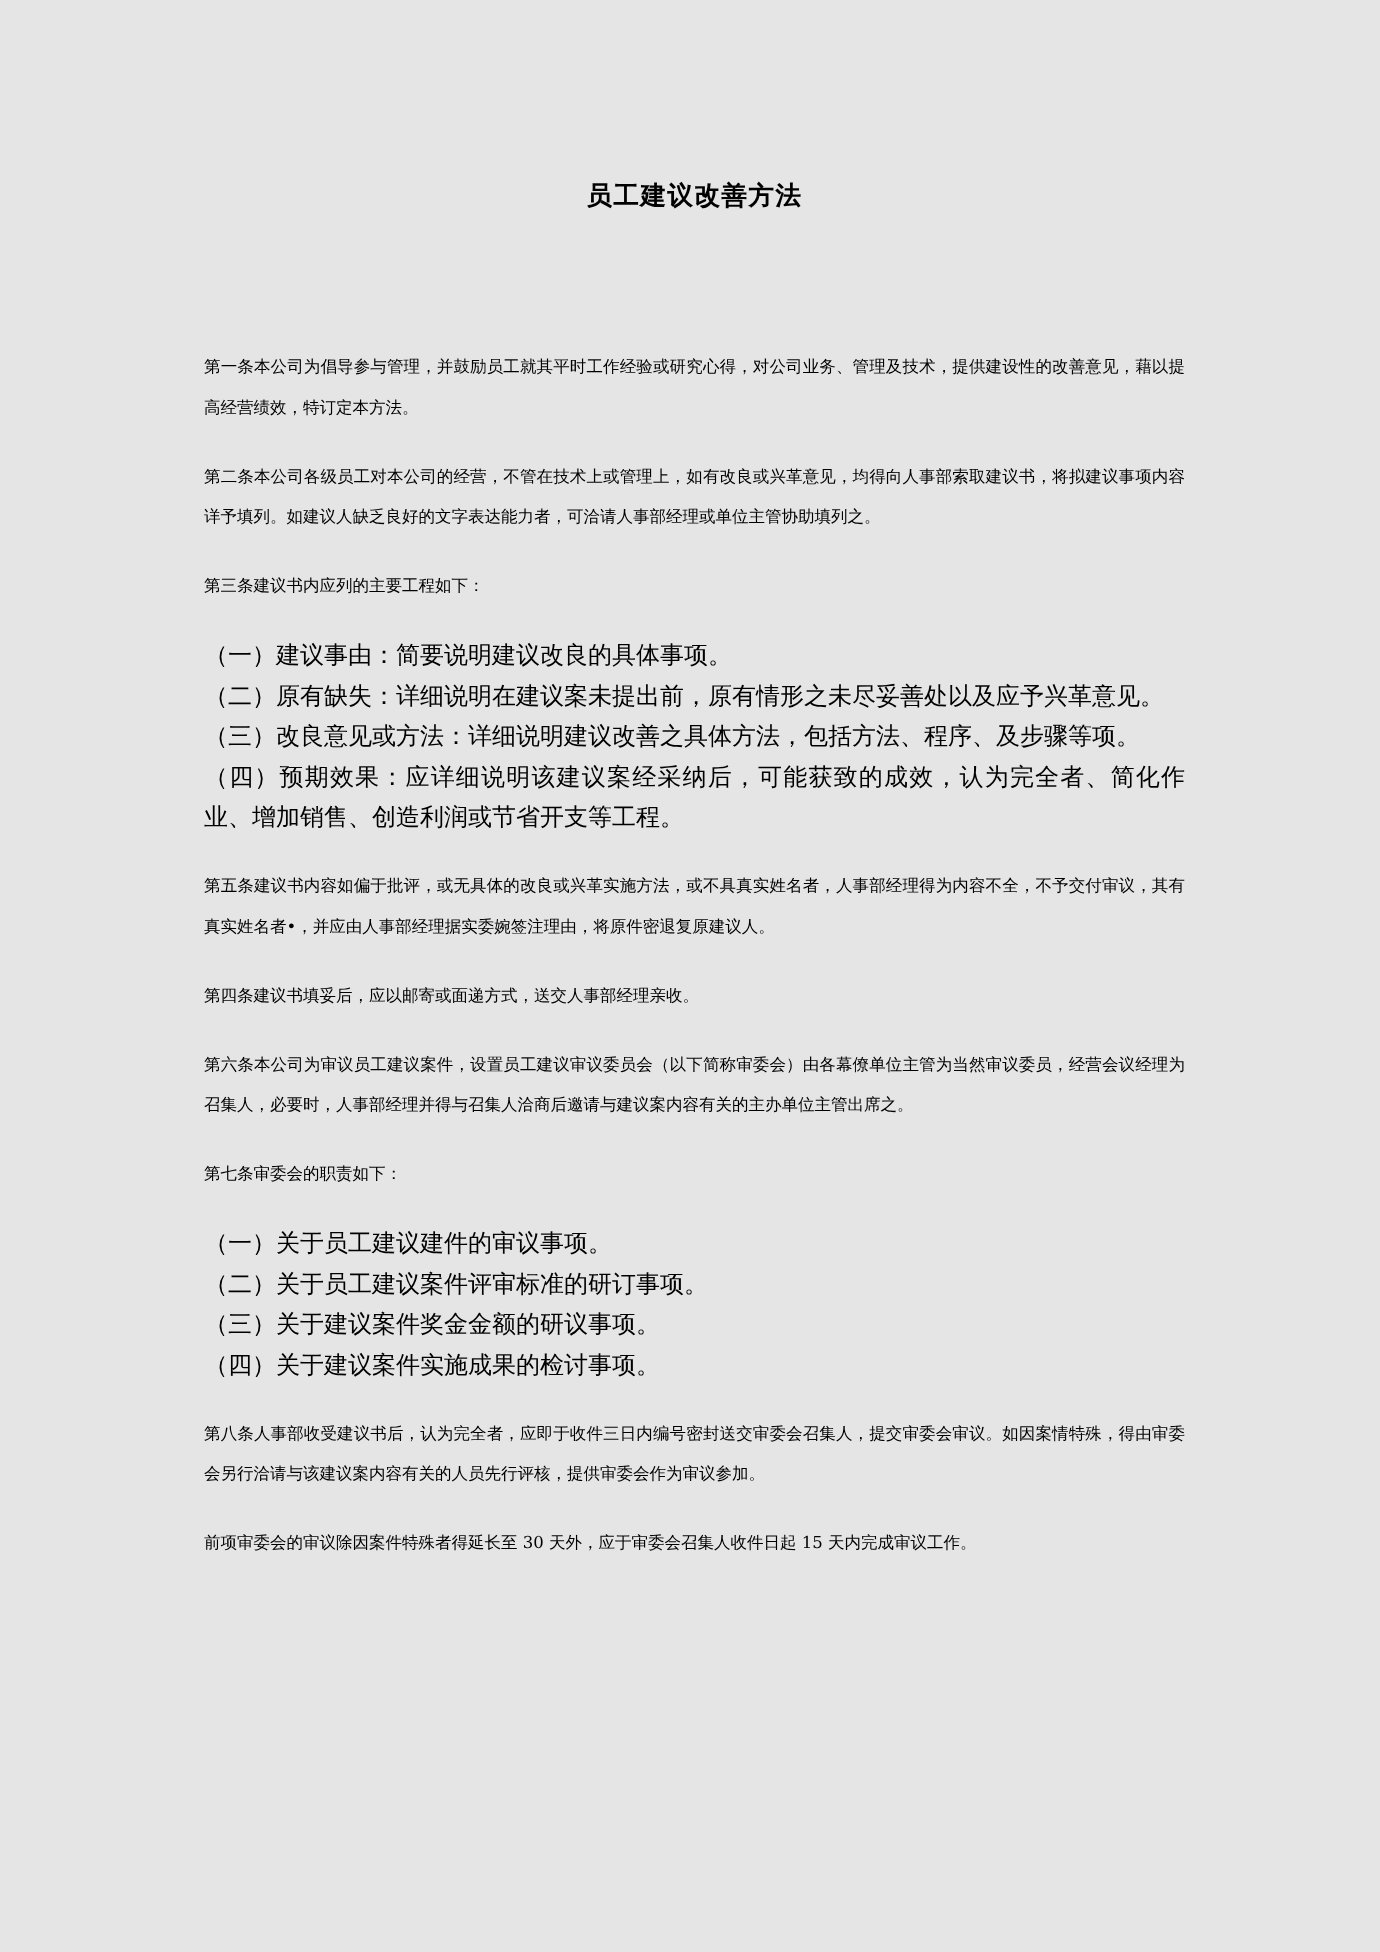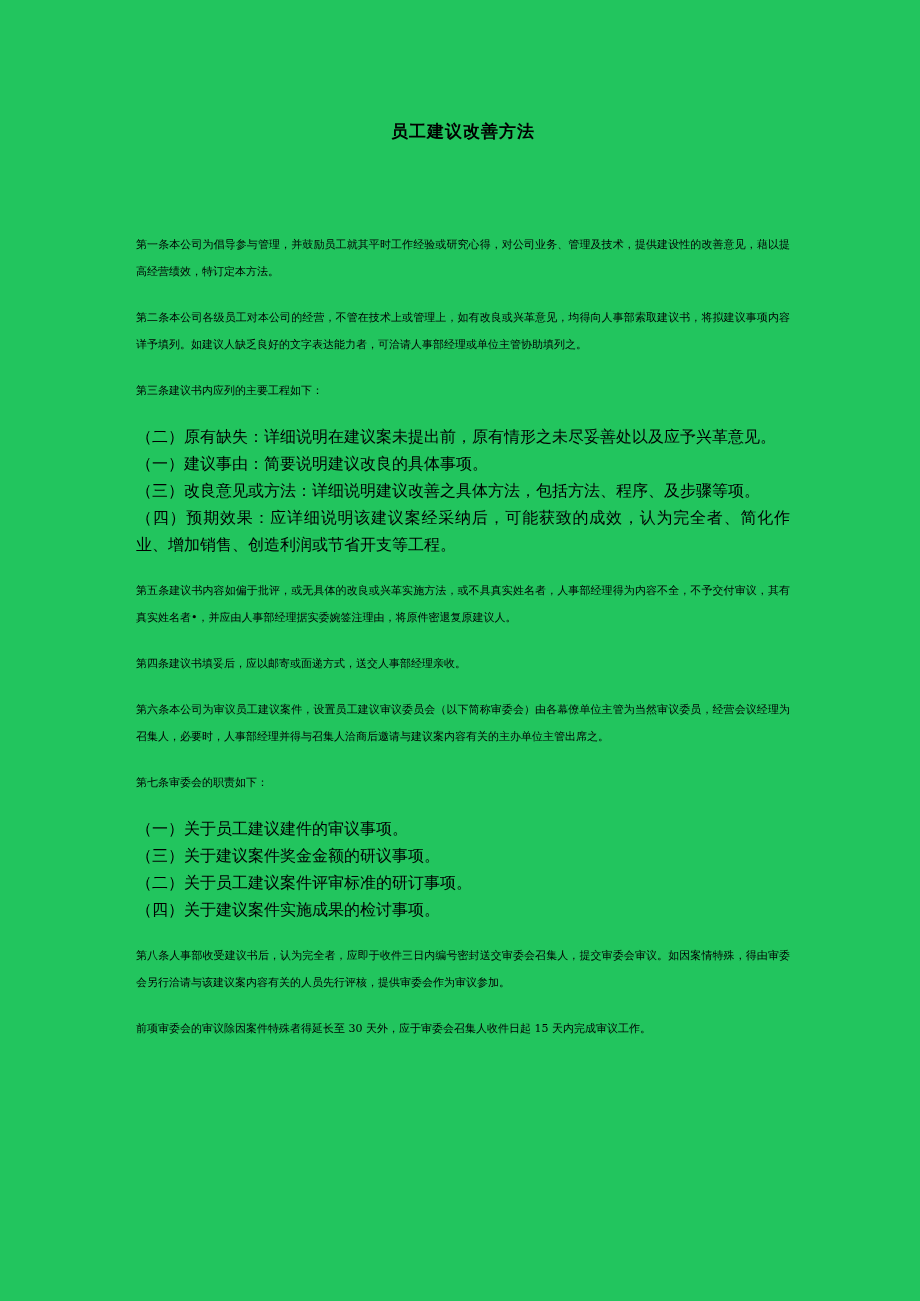--- a/index.html
+++ b/index.html
@@ -5,21 +5,21 @@
   html, body {
     margin: 0;
     padding: 0;
     background: #ffffff;
   }
   .page {
     position: relative;
     width: 920px;
     height: 1301px;
     margin: 0 auto;
-    background: #22c55e;
+    background: #e5e5e5;
     box-sizing: border-box;
     padding: 118px 130px 20px 136px;
     overflow: hidden;
     font-family: "DejaVu Serif", "Liberation Serif", serif;
     color: #000000;
   }
   .title {
     font-size: 17px;
     font-weight: bold;
     text-align: center;
@@ -54,38 +54,38 @@
 
   <h1 class="title">员工建议改善方法</h1>
 
   <p class="para">第一条本公司为倡导参与管理，并鼓励员工就其平时工作经验或研究心得，对公司业务、管理及技术，提供建设性的改善意见，藉以提高经营绩效，特订定本方法。</p>
 
   <p class="para">第二条本公司各级员工对本公司的经营，不管在技术上或管理上，如有改良或兴革意见，均得向人事部索取建议书，将拟建议事项内容详予填列。如建议人缺乏良好的文字表达能力者，可洽请人事部经理或单位主管协助填列之。</p>
 
   <p class="para">第三条建议书内应列的主要工程如下：</p>
 
   <div class="list">
+    <p class="item">（一）建议事由：简要说明建议改良的具体事项。</p>
     <p class="item">（二）原有缺失：详细说明在建议案未提出前，原有情形之未尽妥善处以及应予兴革意见。</p>
-    <p class="item">（一）建议事由：简要说明建议改良的具体事项。</p>
     <p class="item">（三）改良意见或方法：详细说明建议改善之具体方法，包括方法、程序、及步骤等项。</p>
     <p class="item">（四）预期效果：应详细说明该建议案经采纳后，可能获致的成效，认为完全者、简化作业、增加销售、创造利润或节省开支等工程。</p>
   </div>
 
   <p class="para">第五条建议书内容如偏于批评，或无具体的改良或兴革实施方法，或不具真实姓名者，人事部经理得为内容不全，不予交付审议，其有真实姓名者•，并应由人事部经理据实委婉签注理由，将原件密退复原建议人。</p>
 
   <p class="para">第四条建议书填妥后，应以邮寄或面递方式，送交人事部经理亲收。</p>
 
   <p class="para">第六条本公司为审议员工建议案件，设置员工建议审议委员会（以下简称审委会）由各幕僚单位主管为当然审议委员，经营会议经理为召集人，必要时，人事部经理并得与召集人洽商后邀请与建议案内容有关的主办单位主管出席之。</p>
 
   <p class="para">第七条审委会的职责如下：</p>
 
   <div class="list">
     <p class="item">（一）关于员工建议建件的审议事项。</p>
+    <p class="item">（二）关于员工建议案件评审标准的研订事项。</p>
     <p class="item">（三）关于建议案件奖金金额的研议事项。</p>
-    <p class="item">（二）关于员工建议案件评审标准的研订事项。</p>
     <p class="item">（四）关于建议案件实施成果的检讨事项。</p>
   </div>
 
   <p class="para">第八条人事部收受建议书后，认为完全者，应即于收件三日内编号密封送交审委会召集人，提交审委会审议。如因案情特殊，得由审委会另行洽请与该建议案内容有关的人员先行评核，提供审委会作为审议参加。</p>
 
   <p class="para">前项审委会的审议除因案件特殊者得延长至 30 天外，应于审委会召集人收件日起 15 天内完成审议工作。</p>
 
 </div>
 
 </body></html>

